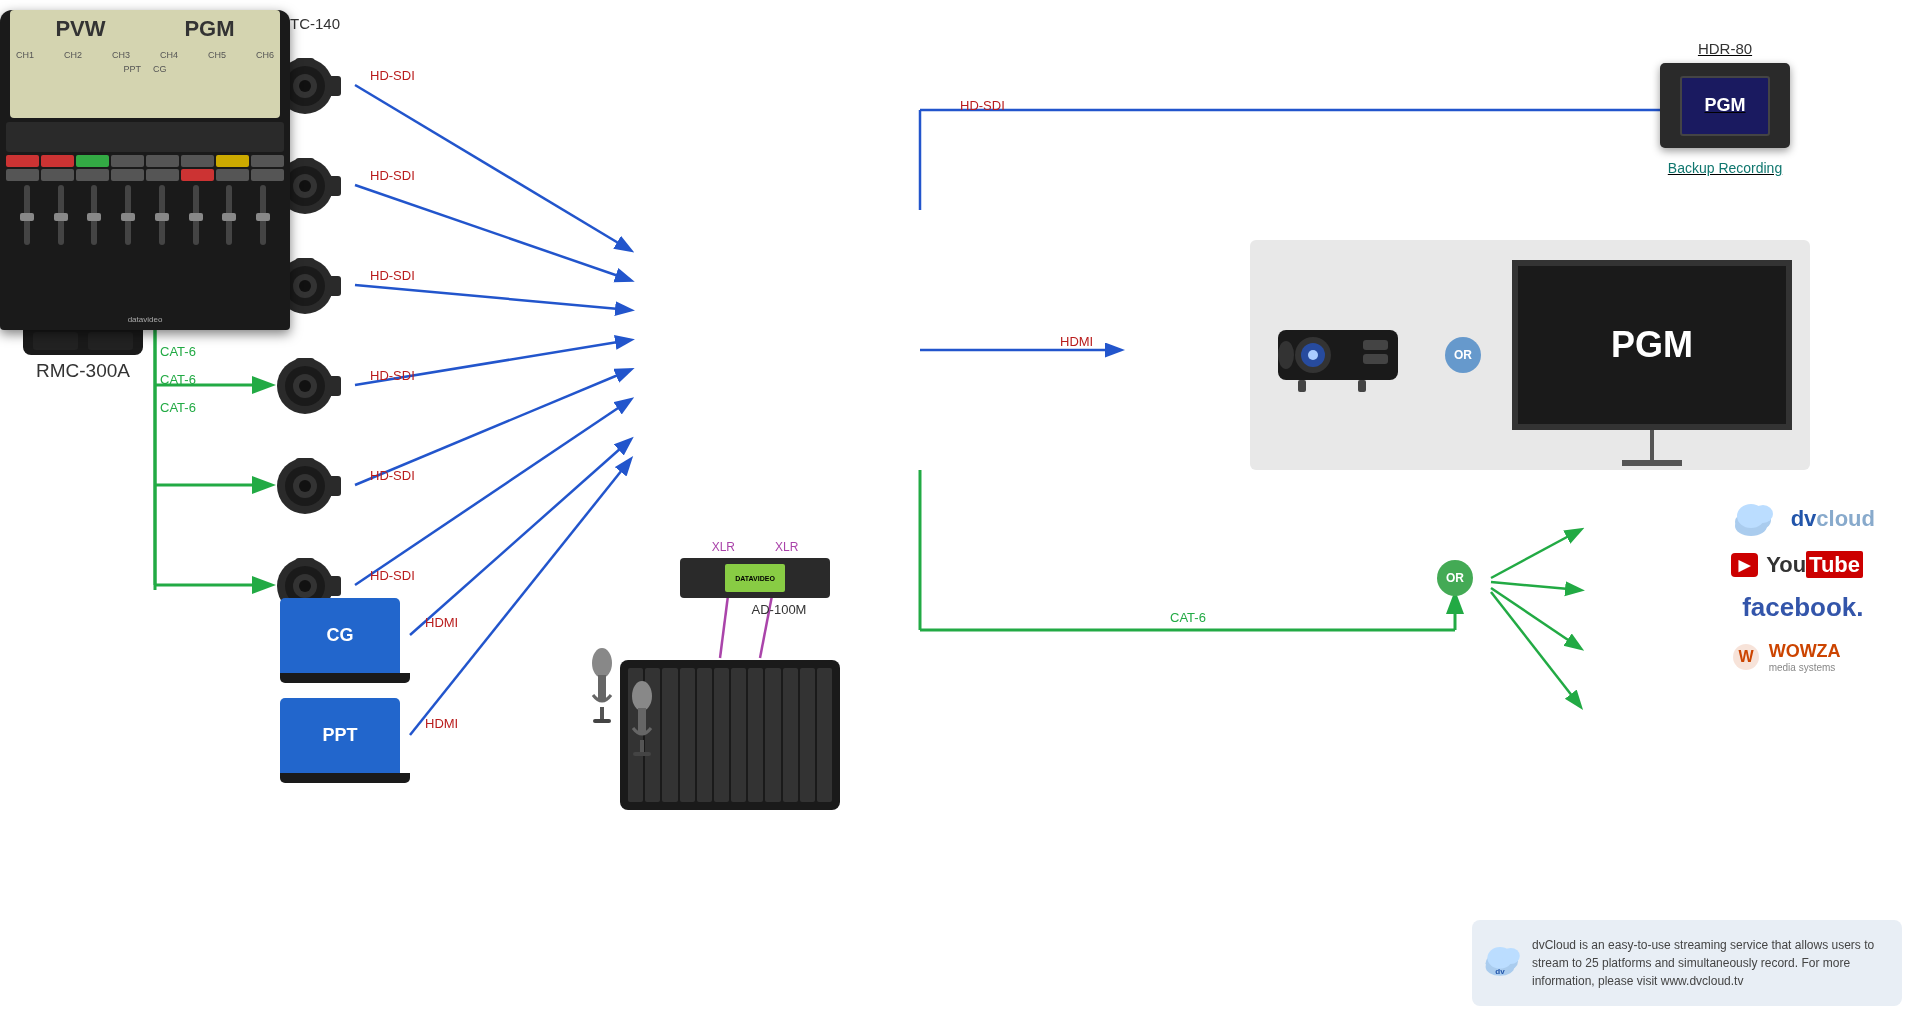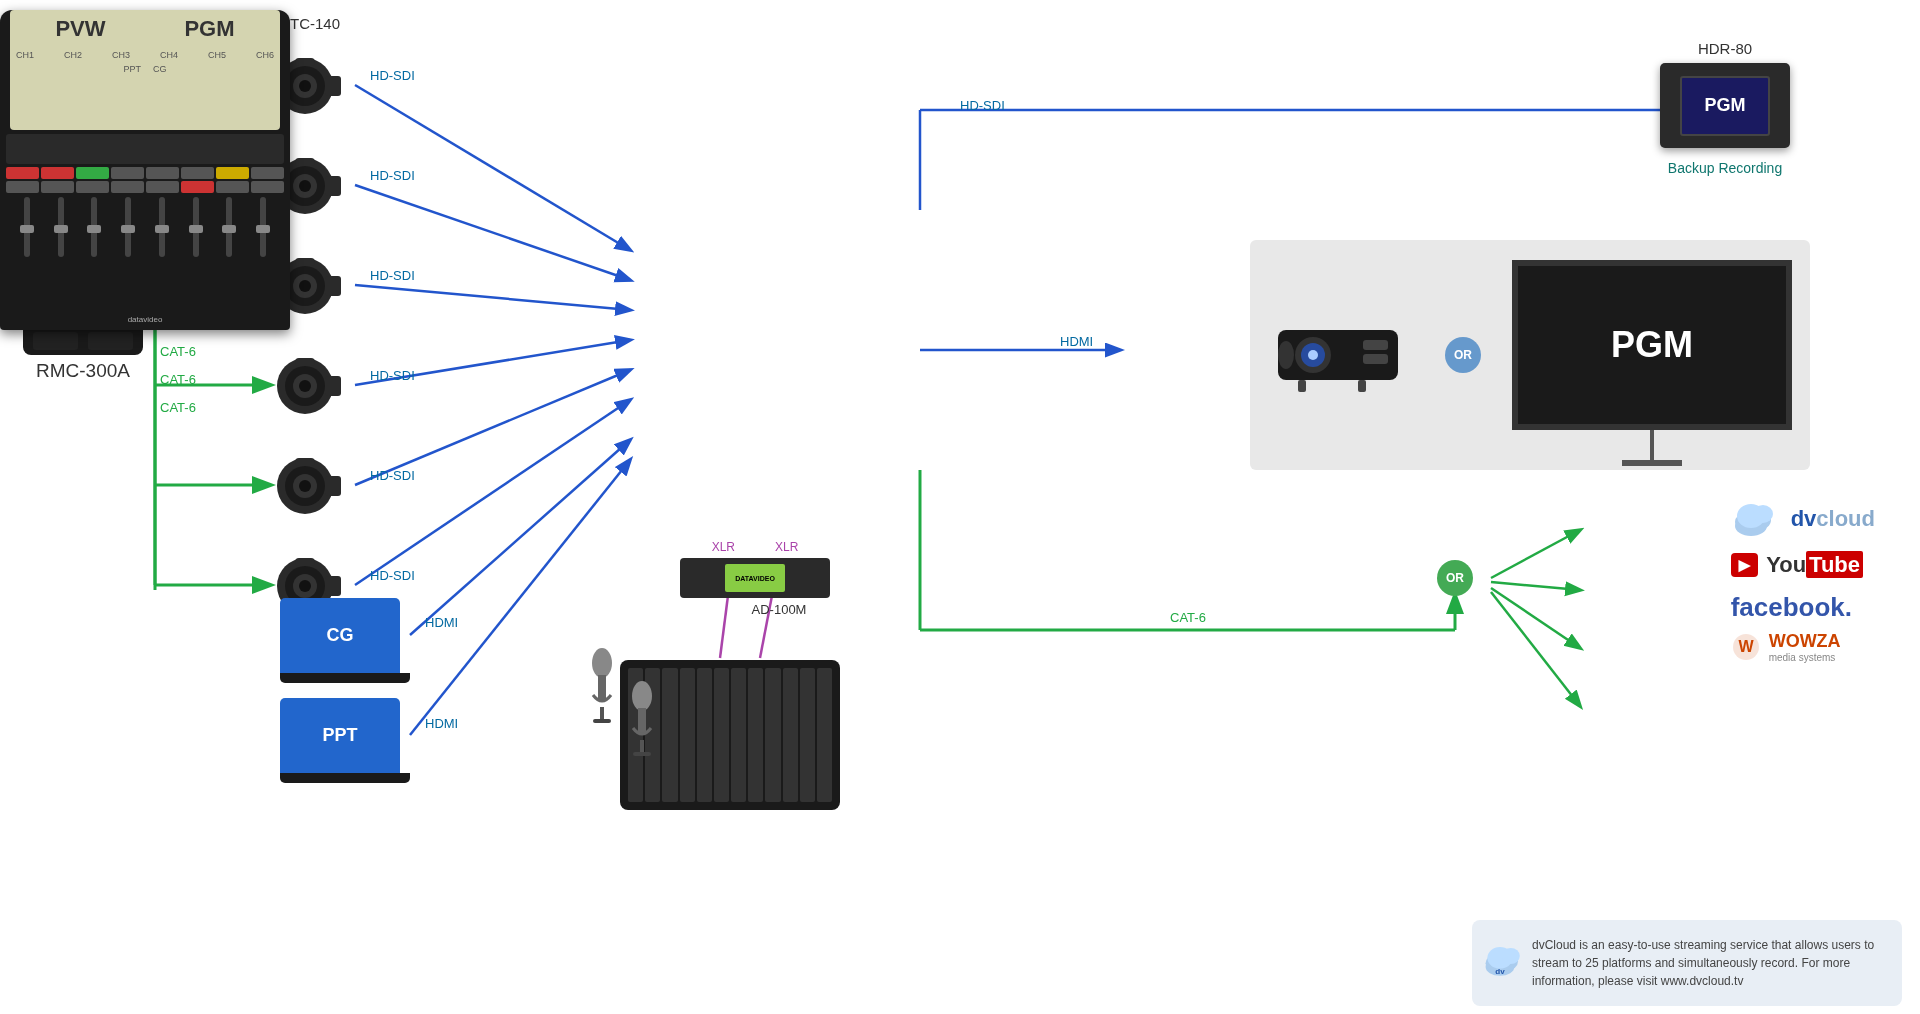--- a/index.html
+++ b/index.html
@@ -78,21 +78,21 @@
       width: 290px;
       height: 320px;
       background: #1a1a1a;
       border-radius: 12px 12px 4px 4px;
       position: relative;
       box-shadow: 0 4px 12px rgba(0,0,0,0.5);
     }
     .hs3200-screen {
       background: #d4d4b0;
       margin: 10px 10px 4px 10px;
-      height: 120px;
+      height: 108px;
       border-radius: 4px;
       display: flex;
       flex-direction: column;
       padding: 6px;
     }
     .hs3200-screen-row1 {
       display: flex;
       justify-content: space-around;
       font-size: 22px;
       font-weight: bold;
@@ -166,20 +166,21 @@
     }
 
     
     .hdr80-device {
       position: absolute;
       right: 130px;
       top: 30px;
       display: flex;
       flex-direction: column;
       align-items: center;
+      text-decoration: underline;
     }
     .hdr80-label-top {
       font-size: 15px;
       color: #333;
       margin-bottom: 6px;
     }
     .hdr80-body {
       width: 130px;
       height: 85px;
       background: #2a2a2a;
@@ -404,21 +405,21 @@
     .dvcloud-info-logo {
       position: absolute;
       left: 10px;
       top: 50%;
       transform: translateY(-50%);
     }
 
     
     .connection-label {
       font-size: 13px;
-      color: #0369a1;
+      color: #b91c1c;
       position: absolute;
     }
     .connection-label-green {
       font-size: 13px;
       color: #22aa44;
       position: absolute;
     }
   </style>
 </head>
 <body>
@@ -779,21 +780,21 @@
         <ellipse cx="32" cy="14" rx="10" ry="9" fill="#bbddff"></ellipse>
       </svg>
       <span style="font-size:22px; font-weight:bold; color:#2255aa;">dv<span style="color:#88aacc">cloud</span></span>
     </div>
 
     <div style="display:flex; align-items:center; gap:8px; margin-bottom:14px;">
       <div style="background:#cc0000; color:white; padding:3px 8px; border-radius:4px; font-weight:bold; font-size:15px;">▶</div>
       <span style="font-size:22px; font-weight:bold; color:#333;">You<span style="background:#cc0000;color:white;padding:1px 3px;border-radius:2px;">Tube</span></span>
     </div>
 
-    <div style="margin-bottom:8px;">
+    <div style="margin-bottom:18px;text-align:center;">
       <span style="font-size:26px; font-weight:bold; color:#3355aa;">facebook.</span>
     </div>
 
     <div style="display:flex; align-items:center; gap:8px;">
       <svg width="30" height="30" viewBox="0 0 30 30">
         <circle cx="15" cy="15" r="13" fill="#cc4400" opacity="0.15"></circle>
         <text x="15" y="20" text-anchor="middle" font-size="16" fill="#cc4400" font-weight="bold">W</text>
       </svg>
       <div>
         <div style="font-size:18px; font-weight:bold; color:#cc4400;">WOWZA</div>

